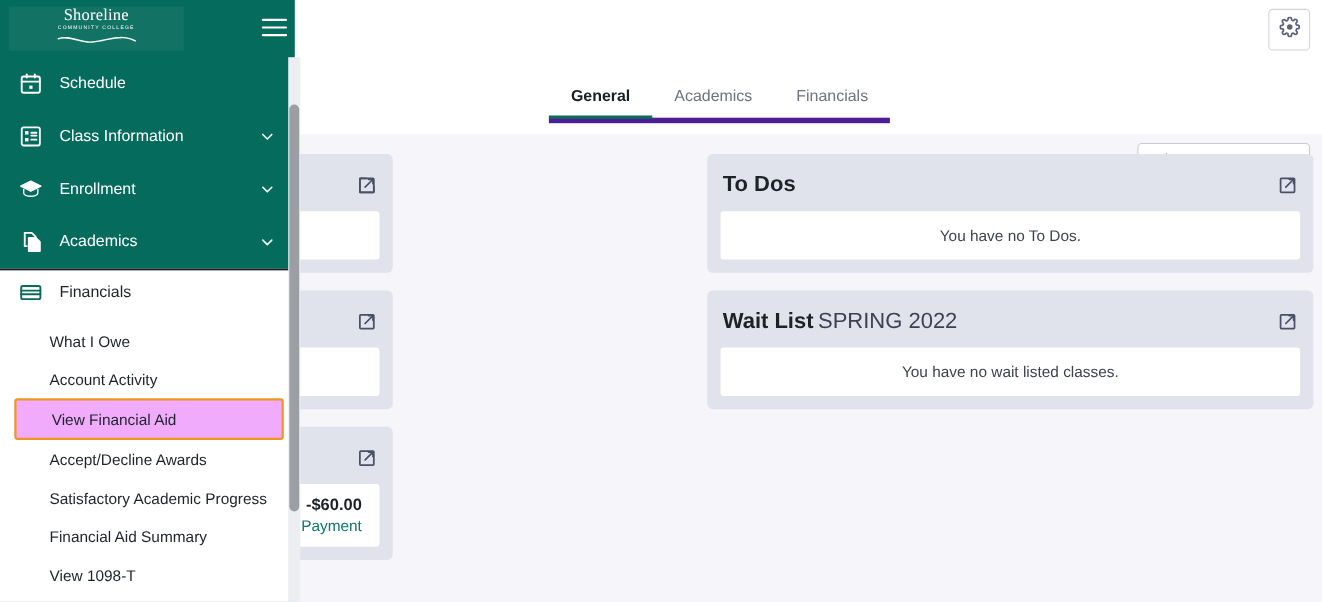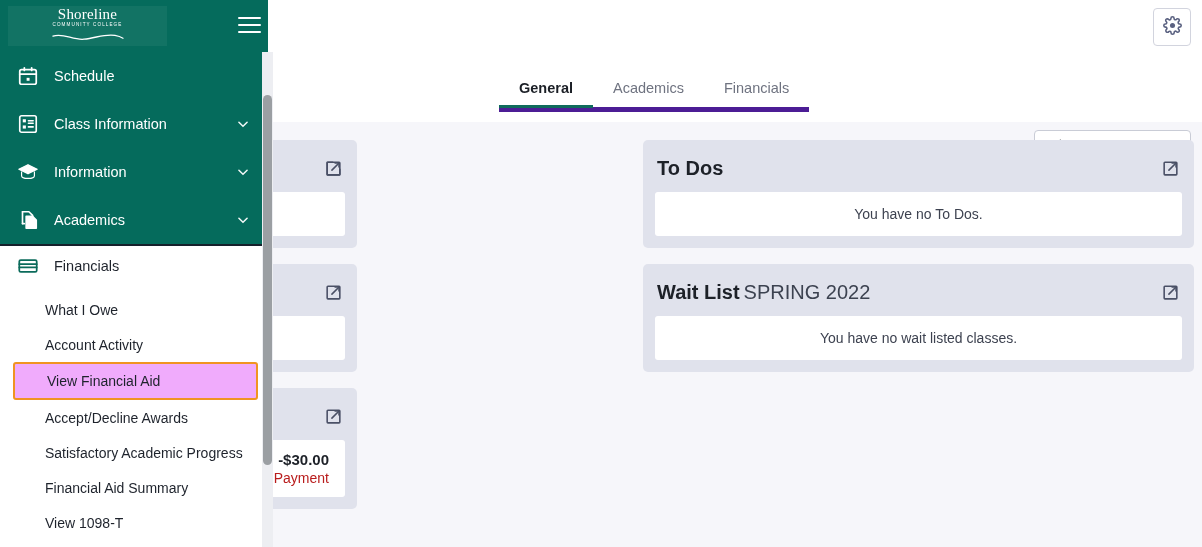--- a/index.html
+++ b/index.html
@@ -87,21 +87,21 @@
     min-height: 44px;
     display: flex; align-items: center;
     padding: 12px 14px;
     font-size: 14px; color: #3d4250;
     margin-top: 7px;
   }
   .widget-body.center { justify-content: center; }
   .widget-body.left   { justify-content: flex-start; }
   .widget-body.amount { flex-direction: column; align-items: flex-end; gap: 2px; padding: 11px 16px; }
   .amt-value { font-size: 15px; font-weight: bold; color: #1d2128; }
-  .amt-label { font-size: 14px; color: #b91c1c; }
+  .amt-label { font-size: 14px; color: #0f766e; }
 
   
   .sidebar {
     position: absolute; left: 0; top: 0;
     width: 268px; height: 547px;
     background: #056b5c;
     overflow: hidden;
   }
   .sb-header {
     height: 52px; position: relative;
@@ -260,21 +260,21 @@
             <div class="widget-title"></div>
             <span class="ext-icon">
               <svg viewBox="0 0 24 24" fill="none" stroke="#4a5066" stroke-width="2" stroke-linecap="round" stroke-linejoin="round">
                 <rect x="4" y="4" width="16" height="16" rx="1"></rect>
                 <path d="M10 14 19 5"></path>
                 <path d="M14 5h5v5"></path>
               </svg>
             </span>
           </div>
           <div class="widget-body amount">
-            <div class="amt-value">-$30.00</div>
+            <div class="amt-value">-$60.00</div>
             <div class="amt-label">Payment</div>
           </div>
         </div>
 
       </div>
 
       <div class="col-right">
 
         <div class="widget">
           <div class="widget-head">
@@ -366,21 +366,21 @@
         </span>
       </div>
 
       <div class="nav-item">
         <span class="ico">
           <svg viewBox="0 0 24 24" fill="#ffffff" stroke="#ffffff" stroke-width="1.3" stroke-linejoin="round">
             <path d="M12 4 22 9 12 14 2 9z"></path>
             <path d="M5 11.5V16c0 1.6 3.1 3 7 3s7-1.4 7-3v-4.5" fill="none"></path>
           </svg>
         </span>
-        <span class="lbl">Information</span>
+        <span class="lbl">Enrollment</span>
         <span class="chev">
           <svg viewBox="0 0 24 24" fill="none" stroke="#ffffff" stroke-width="2.6" stroke-linecap="round" stroke-linejoin="round">
             <polyline points="5 9 12 16 19 9"></polyline>
           </svg>
         </span>
       </div>
 
       <div class="nav-item">
         <span class="ico">
           <svg viewBox="0 0 24 24" fill="none" stroke="#ffffff" stroke-width="1.8" stroke-linecap="round" stroke-linejoin="round">

